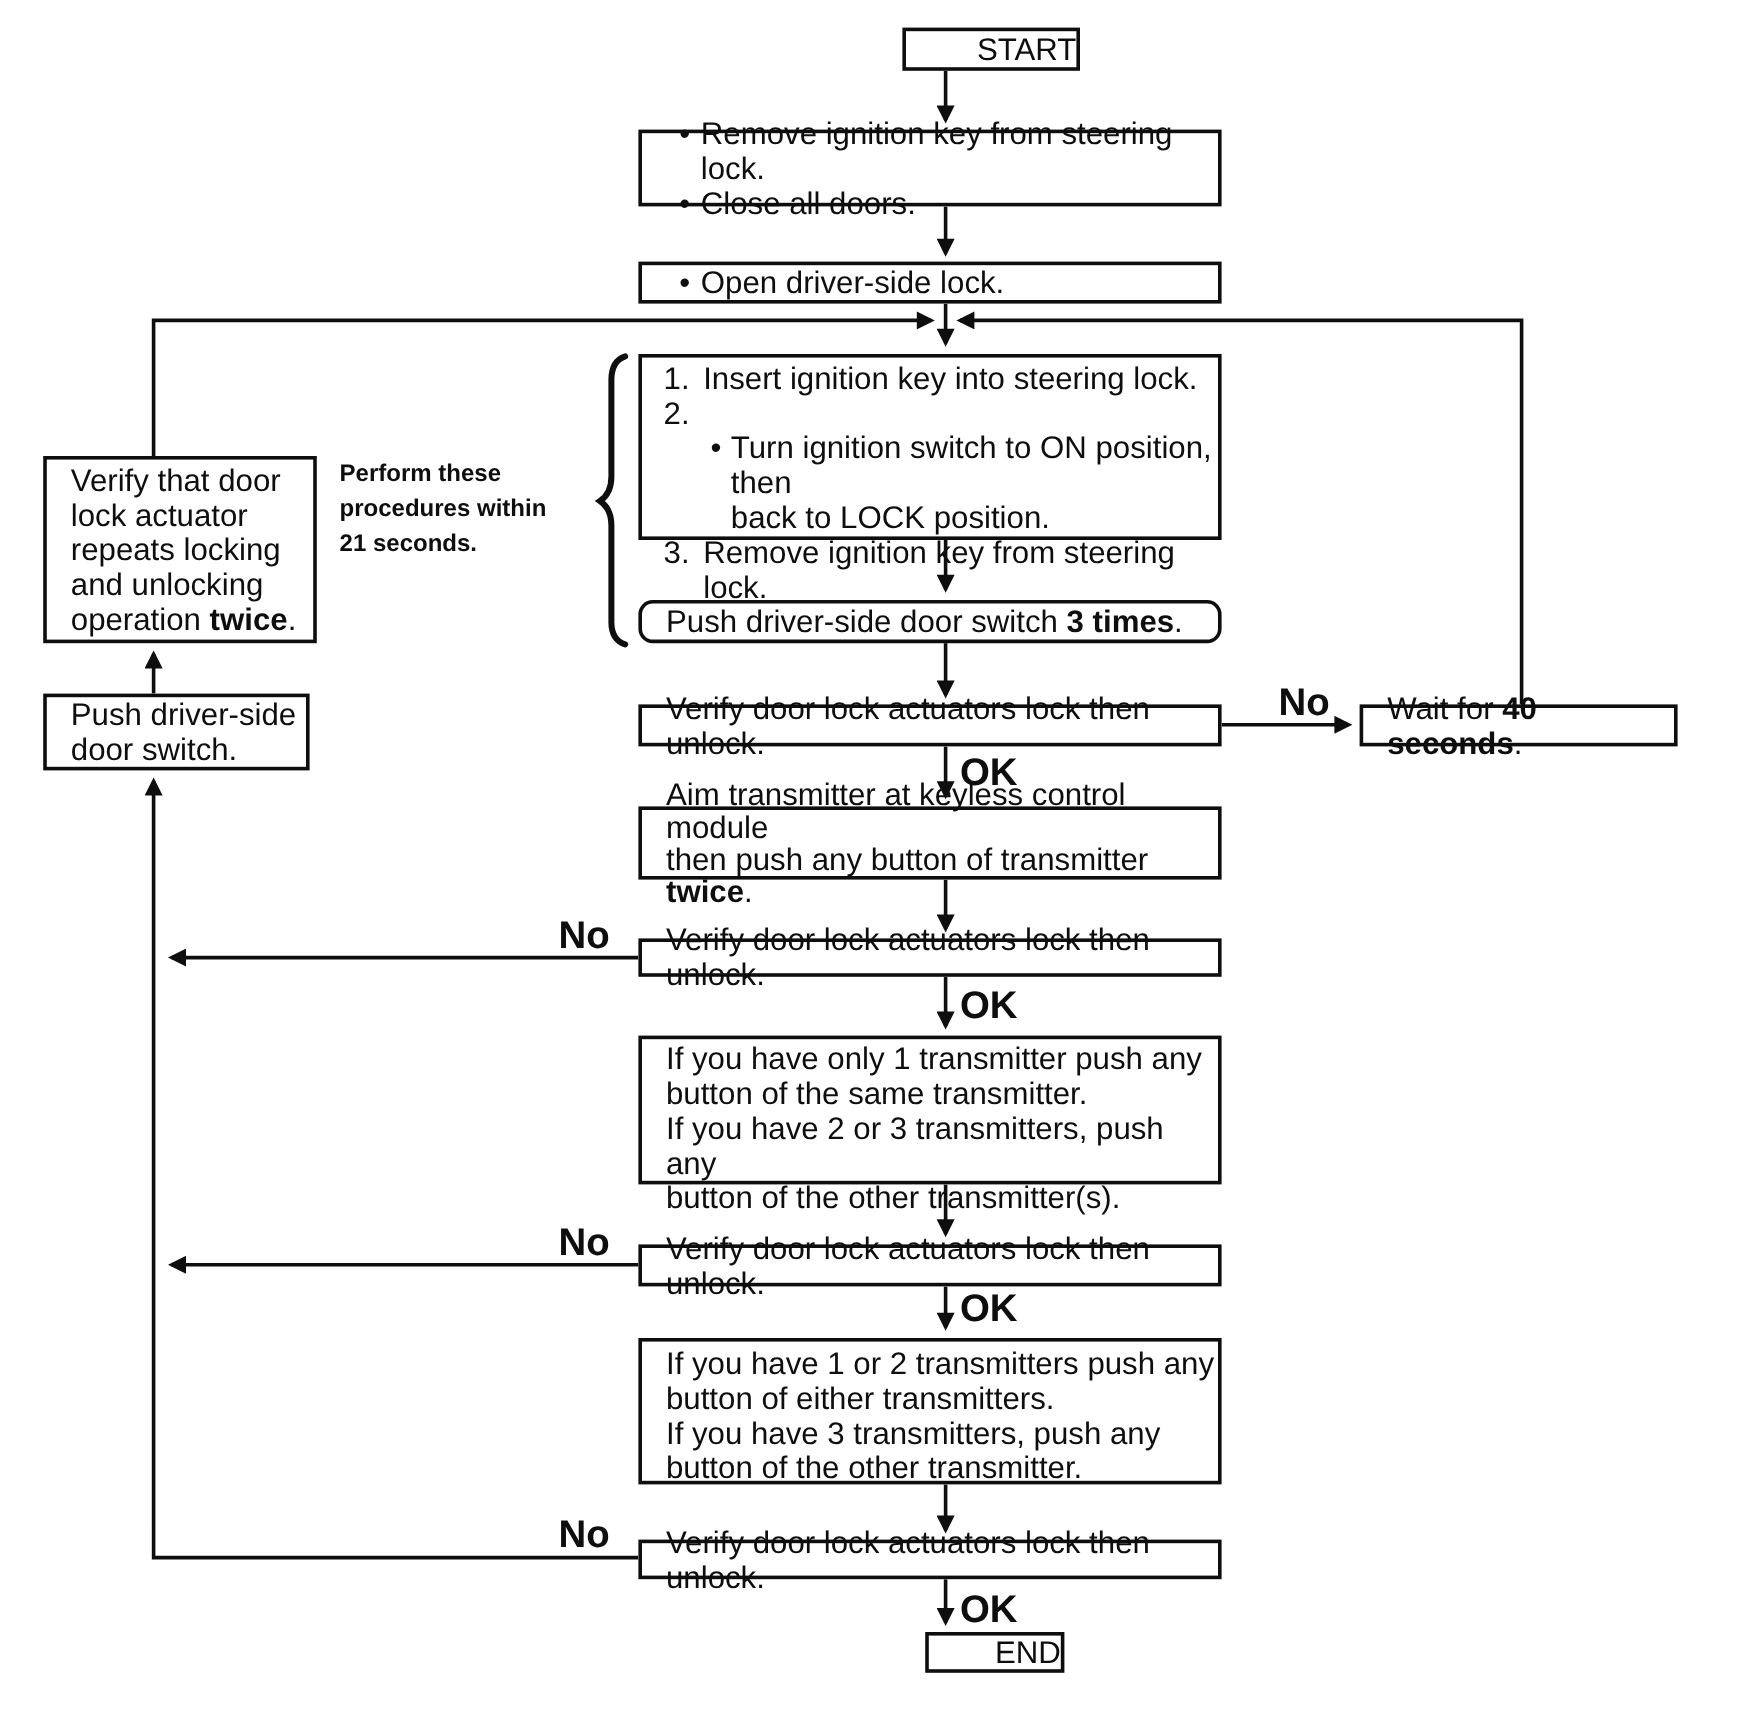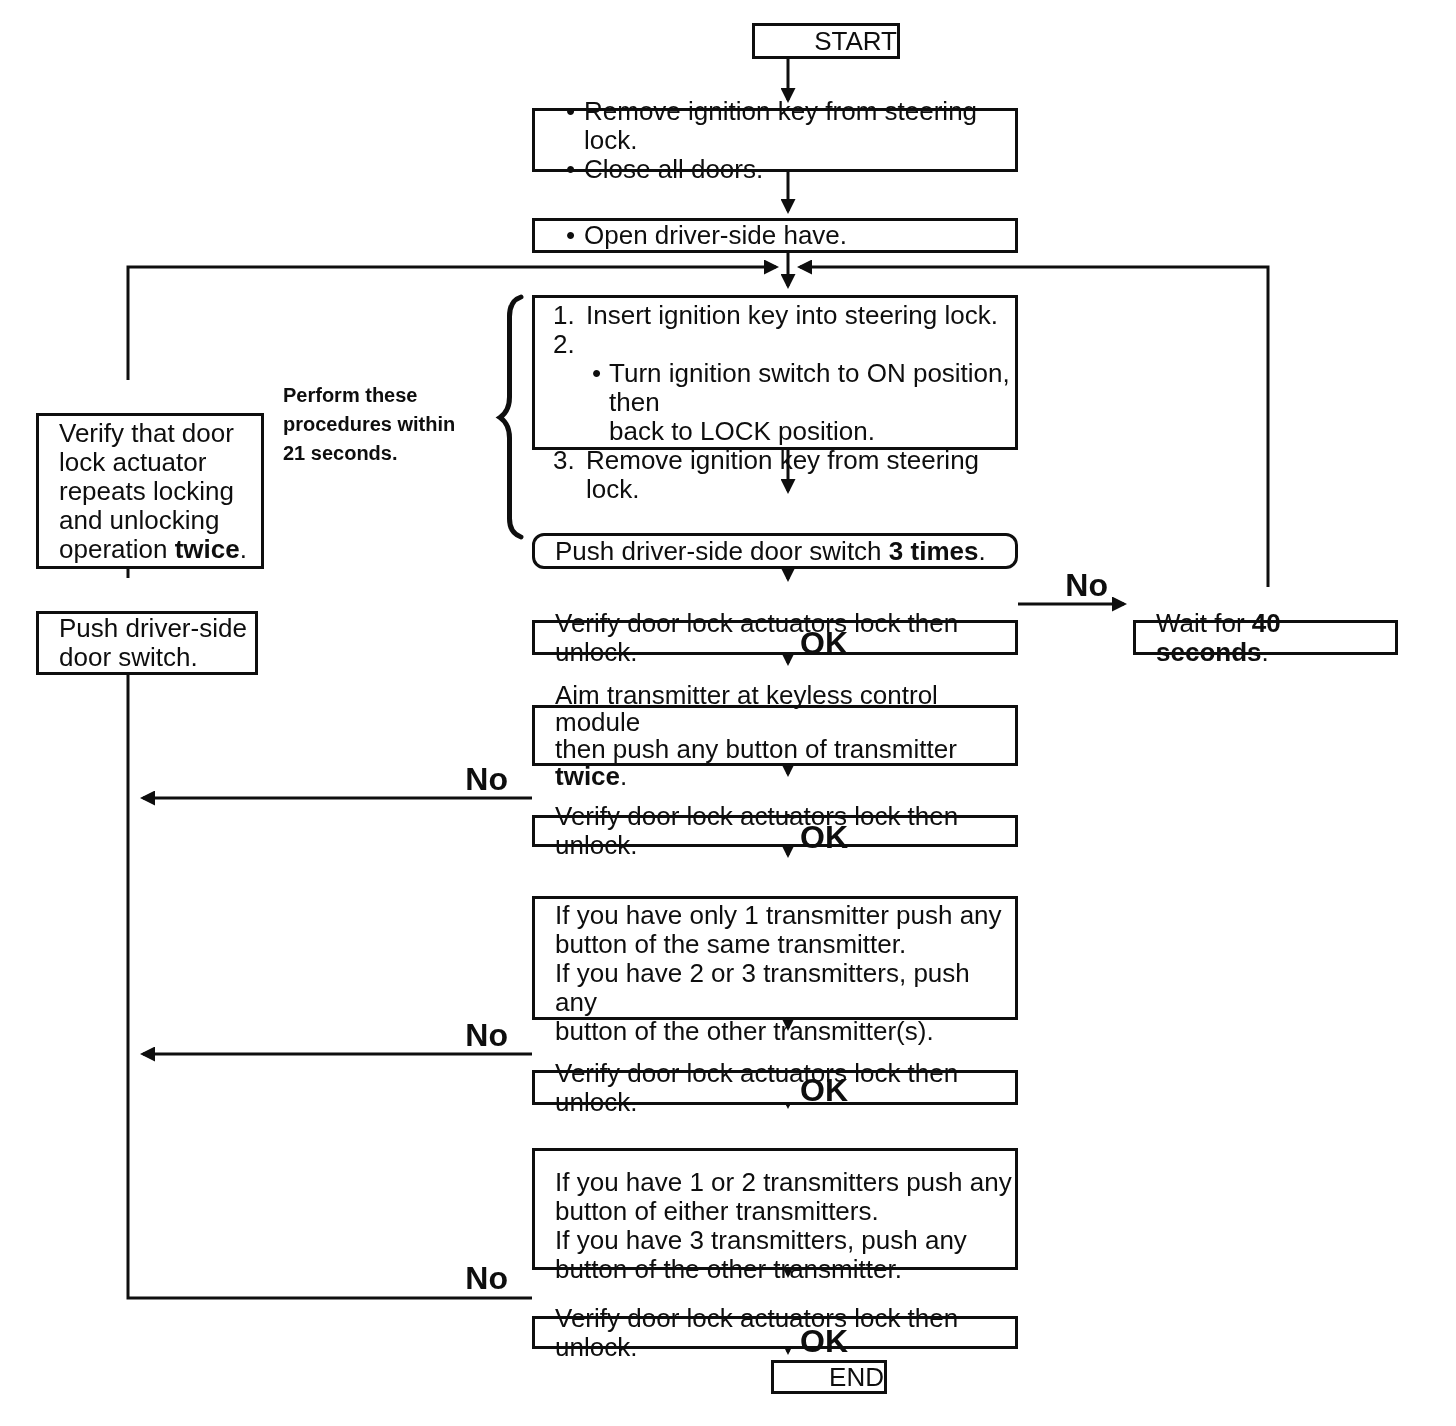--- a/index.html
+++ b/index.html
@@ -8,21 +8,21 @@
     font-family:"Liberation Sans","DejaVu Sans",sans-serif;color:#0e0e0e;
     overflow:hidden;
   }
   .wires{position:absolute;left:0;top:0;width:1456px;height:1426px;}
   .node{
     position:absolute;border:3px solid #0e0e0e;background:#ffffff;
     box-sizing:border-box;font-size:26px;line-height:29px;
   }
   .terminal{display:flex;align-items:center;justify-content:flex-end;margin-left:34px;}
   .vc{display:flex;flex-direction:column;justify-content:center;}
-  .pad{padding-left:20px;margin-top:33px;}
+  .pad{padding-left:20px;}
   .row{display:flex;}
   .num{flex:0 0 33px;}
   .sub{margin-left:39px;}
   .sub .num{flex:0 0 17px;}
   .cont{margin-left:56px;}
   .li{display:flex;}
   .li .blt{flex:0 0 18px;}
   .bld, b{font-weight:bold;}
   .flag{
     position:absolute;font-size:32px;font-weight:bold;line-height:30px;
@@ -86,21 +86,21 @@
     </div>
     <div class="li">
       <span class="blt">•</span>
       <span>Close all doors.</span>
     </div>
   </div>
 
   <div class="node vc" style="left:532px;top:218px;width:486px;height:35px;padding-left:31px;">
     <div class="li">
       <span class="blt">•</span>
-      <span>Open driver-side have.</span>
+      <span>Open driver-side lock.</span>
     </div>
   </div>
 
   <div class="node" style="left:532px;top:295px;width:486px;height:155px;padding:3px 0 0 18px;">
     <div class="row">
       <span class="num">1.</span>
       <span><span>Insert ignition key into steering lock.</span><b></b><span></span></span>
     </div>
     <div class="row">
       <span class="num">2.</span>
@@ -143,21 +143,21 @@
     <div>If you have only 1 transmitter push any</div>
     <div>button of the same transmitter.</div>
     <div>If you have 2 or 3 transmitters, push any</div>
     <div>button of the other transmitter(s).</div>
   </div>
 
   <div class="node vc pad" style="left:532px;top:1037px;width:486px;height:35px;">
     <div>Verify door lock actuators lock then unlock.</div>
   </div>
 
-  <div class="node pad" style="left:532px;top:1115px;width:486px;height:122px;padding-top:17px;">
+  <div class="node pad" style="left:532px;top:1115px;width:486px;height:122px;padding-top:4px;">
     <div>If you have 1 or 2 transmitters push any</div>
     <div>button of either transmitters.</div>
     <div>If you have 3 transmitters, push any</div>
     <div>button of the other transmitter.</div>
   </div>
 
   <div class="node vc pad" style="left:532px;top:1283px;width:486px;height:33px;">
     <div>Verify door lock actuators lock then unlock.</div>
   </div>
 

